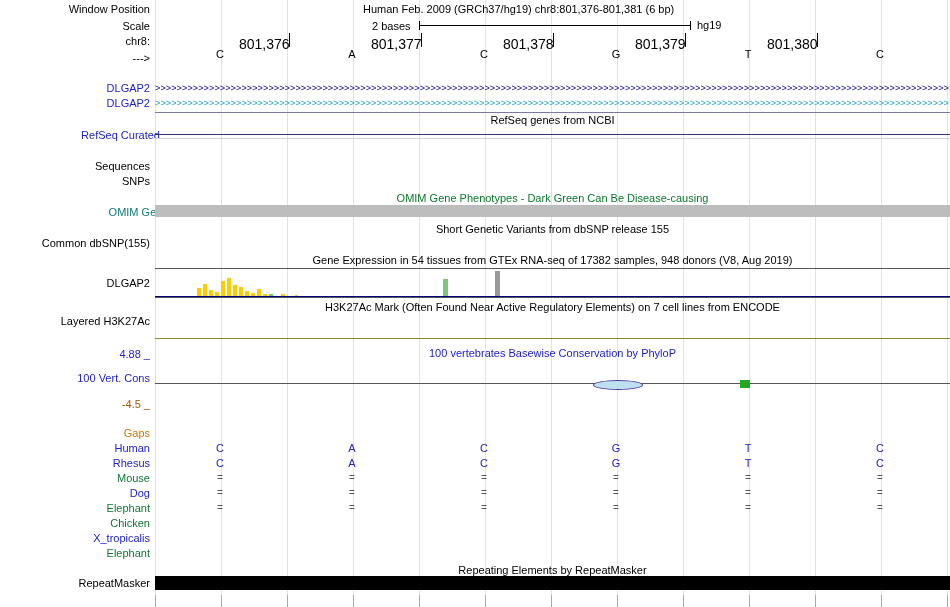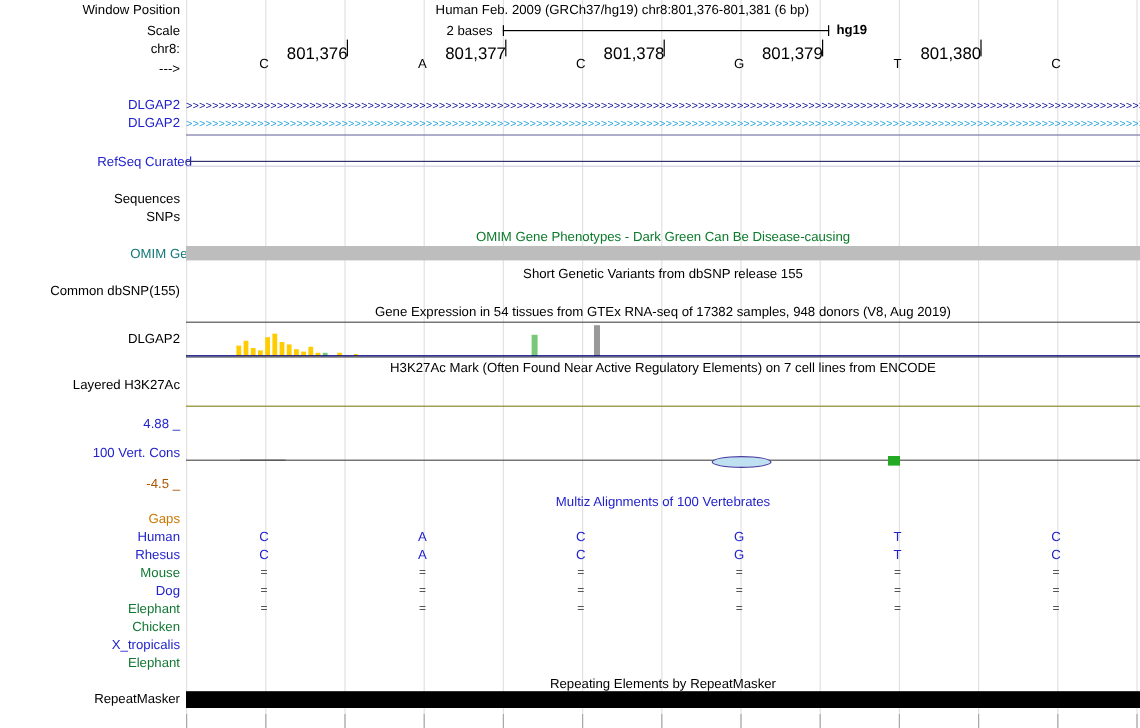--- a/index.html
+++ b/index.html
@@ -105,21 +105,21 @@
       <div style="left:660px"></div>
       <div style="left:726px"></div>
     <div style="left:792px"></div>
   </div>
 
   <div class="lbl lbl-black" style="left:0;top:3px;width:150px;">Window Position</div>
   <div class="hdr" style="left:363px;top:3px;">Human Feb. 2009 (GRCh37/hg19)   chr8:801,376-801,381 (6 bp)</div>
 
   <div class="lbl lbl-black" style="left:0;top:20px;width:150px;">Scale</div>
   <div class="hdr" style="left:372px;top:20px;">2 bases</div>
-  <div class="hdr" style="left:697px;top:19px;font-weight:bold;">hg19</div>
+  <div class="hdr" style="left:697px;top:19px;">hg19</div>
 
   <div class="scale-bar" style="left:419px;top:25px;width:272px;"></div>
   <div class="scale-end" style="left:419px;top:21px;"></div>
   <div class="scale-end" style="left:690px;top:21px;"></div>
 
   <div class="lbl lbl-black" style="left:0;top:35px;width:150px;">chr8:</div>
   <div class="lbl lbl-black" style="left:0;top:52px;width:150px;">---&gt;</div>
 
   <div class="coord" style="left:239px;top:36px;">801,376</div>
   <div class="tick" style="left:289px;top:33px;height:14px;"></div>
@@ -141,20 +141,21 @@
 
   <div class="lbl lbl-blue" style="left:0;top:82px;width:150px;">DLGAP2</div>
   <div class="genearrow ga-blue" style="top:84px;">&gt;&gt;&gt;&gt;&gt;&gt;&gt;&gt;&gt;&gt;&gt;&gt;&gt;&gt;&gt;&gt;&gt;&gt;&gt;&gt;&gt;&gt;&gt;&gt;&gt;&gt;&gt;&gt;&gt;&gt;&gt;&gt;&gt;&gt;&gt;&gt;&gt;&gt;&gt;&gt;&gt;&gt;&gt;&gt;&gt;&gt;&gt;&gt;&gt;&gt;&gt;&gt;&gt;&gt;&gt;&gt;&gt;&gt;&gt;&gt;&gt;&gt;&gt;&gt;&gt;&gt;&gt;&gt;&gt;&gt;&gt;&gt;&gt;&gt;&gt;&gt;&gt;&gt;&gt;&gt;&gt;&gt;&gt;&gt;&gt;&gt;&gt;&gt;&gt;&gt;&gt;&gt;&gt;&gt;&gt;&gt;&gt;&gt;&gt;&gt;&gt;&gt;&gt;&gt;&gt;&gt;&gt;&gt;&gt;&gt;&gt;&gt;&gt;&gt;&gt;&gt;&gt;&gt;&gt;&gt;&gt;&gt;&gt;&gt;&gt;&gt;&gt;&gt;&gt;&gt;&gt;&gt;&gt;&gt;&gt;&gt;&gt;&gt;&gt;&gt;&gt;&gt;&gt;&gt;&gt;&gt;&gt;&gt;&gt;&gt;&gt;&gt;&gt;&gt;&gt;&gt;&gt;&gt;&gt;&gt;&gt;&gt;&gt;&gt;&gt;&gt;&gt;&gt;&gt;&gt;&gt;&gt;&gt;&gt;&gt;&gt;&gt;&gt;&gt;&gt;&gt;&gt;&gt;&gt;&gt;&gt;&gt;&gt;&gt;&gt;&gt;&gt;&gt;&gt;&gt;&gt;&gt;&gt;&gt;&gt;&gt;&gt;&gt;&gt;&gt;&gt;&gt;&gt;&gt;&gt;&gt;&gt;&gt;&gt;&gt;&gt;&gt;&gt;&gt;&gt;&gt;&gt;&gt;&gt;&gt;&gt;&gt;&gt;&gt;&gt;&gt;&gt;&gt;&gt;&gt;&gt;&gt;&gt;&gt;&gt;&gt;&gt;&gt;&gt;&gt;&gt;&gt;&gt;&gt;&gt;&gt;&gt;&gt;&gt;&gt;&gt;&gt;&gt;&gt;&gt;&gt;&gt;&gt;&gt;&gt;&gt;&gt;&gt;&gt;&gt;&gt;&gt;&gt;&gt;&gt;&gt;&gt;&gt;&gt;&gt;&gt;&gt;&gt;&gt;&gt;&gt;&gt;&gt;&gt;&gt;&gt;&gt;&gt;&gt;&gt;&gt;&gt;&gt;&gt;&gt;&gt;&gt;&gt;&gt;&gt;&gt;&gt;&gt;&gt;&gt;&gt;&gt;&gt;&gt;&gt;&gt;&gt;&gt;&gt;&gt;&gt;&gt;&gt;&gt;&gt;&gt;&gt;&gt;&gt;&gt;&gt;&gt;&gt;&gt;&gt;&gt;&gt;&gt;&gt;&gt;&gt;&gt;&gt;&gt;&gt;&gt;&gt;&gt;&gt;&gt;&gt;&gt;&gt;&gt;&gt;&gt;&gt;&gt;&gt;&gt;&gt;&gt;&gt;&gt;&gt;&gt;&gt;&gt;&gt;&gt;&gt;&gt;&gt;&gt;&gt;&gt;&gt;&gt;&gt;&gt;&gt;&gt;&gt;&gt;&gt;&gt;&gt;&gt;&gt;&gt;&gt;&gt;&gt;&gt;&gt;&gt;&gt;&gt;&gt;&gt;&gt;&gt;&gt;&gt;&gt;&gt;&gt;&gt;&gt;&gt;&gt;&gt;&gt;&gt;&gt;&gt;&gt;&gt;&gt;&gt;&gt;&gt;&gt;&gt;&gt;&gt;&gt;&gt;&gt;&gt;&gt;&gt;&gt;&gt;&gt;&gt;&gt;&gt;&gt;&gt;&gt;&gt;&gt;&gt;&gt;&gt;&gt;&gt;&gt;&gt;&gt;&gt;&gt;&gt;&gt;&gt;&gt;&gt;&gt;&gt;&gt;&gt;&gt;&gt;&gt;&gt;&gt;&gt;&gt;&gt;&gt;&gt;&gt;&gt;&gt;&gt;&gt;&gt;&gt;&gt;&gt;&gt;&gt;&gt;&gt;&gt;&gt;&gt;&gt;&gt;&gt;&gt;&gt;&gt;&gt;&gt;&gt;&gt;&gt;&gt;&gt;&gt;&gt;&gt;&gt;&gt;&gt;&gt;&gt;&gt;&gt;&gt;&gt;&gt;&gt;&gt;&gt;&gt;&gt;&gt;</div>
 
   <div class="lbl lbl-blue" style="left:0;top:97px;width:150px;">DLGAP2</div>
   <div class="genearrow ga-cyan" style="top:99px;">&gt;&gt;&gt;&gt;&gt;&gt;&gt;&gt;&gt;&gt;&gt;&gt;&gt;&gt;&gt;&gt;&gt;&gt;&gt;&gt;&gt;&gt;&gt;&gt;&gt;&gt;&gt;&gt;&gt;&gt;&gt;&gt;&gt;&gt;&gt;&gt;&gt;&gt;&gt;&gt;&gt;&gt;&gt;&gt;&gt;&gt;&gt;&gt;&gt;&gt;&gt;&gt;&gt;&gt;&gt;&gt;&gt;&gt;&gt;&gt;&gt;&gt;&gt;&gt;&gt;&gt;&gt;&gt;&gt;&gt;&gt;&gt;&gt;&gt;&gt;&gt;&gt;&gt;&gt;&gt;&gt;&gt;&gt;&gt;&gt;&gt;&gt;&gt;&gt;&gt;&gt;&gt;&gt;&gt;&gt;&gt;&gt;&gt;&gt;&gt;&gt;&gt;&gt;&gt;&gt;&gt;&gt;&gt;&gt;&gt;&gt;&gt;&gt;&gt;&gt;&gt;&gt;&gt;&gt;&gt;&gt;&gt;&gt;&gt;&gt;&gt;&gt;&gt;&gt;&gt;&gt;&gt;&gt;&gt;&gt;&gt;&gt;&gt;&gt;&gt;&gt;&gt;&gt;&gt;&gt;&gt;&gt;&gt;&gt;&gt;&gt;&gt;&gt;&gt;&gt;&gt;&gt;&gt;&gt;&gt;&gt;&gt;&gt;&gt;&gt;&gt;&gt;&gt;&gt;&gt;&gt;&gt;&gt;&gt;&gt;&gt;&gt;&gt;&gt;&gt;&gt;&gt;&gt;&gt;&gt;&gt;&gt;&gt;&gt;&gt;&gt;&gt;&gt;&gt;&gt;&gt;&gt;&gt;&gt;&gt;&gt;&gt;&gt;&gt;&gt;&gt;&gt;&gt;&gt;&gt;&gt;&gt;&gt;&gt;&gt;&gt;&gt;&gt;&gt;&gt;&gt;&gt;&gt;&gt;&gt;&gt;&gt;&gt;&gt;&gt;&gt;&gt;&gt;&gt;&gt;&gt;&gt;&gt;&gt;&gt;&gt;&gt;&gt;&gt;&gt;&gt;&gt;&gt;&gt;&gt;&gt;&gt;&gt;&gt;&gt;&gt;&gt;&gt;&gt;&gt;&gt;&gt;&gt;&gt;&gt;&gt;&gt;&gt;&gt;&gt;&gt;&gt;&gt;&gt;&gt;&gt;&gt;&gt;&gt;&gt;&gt;&gt;&gt;&gt;&gt;&gt;&gt;&gt;&gt;&gt;&gt;&gt;&gt;&gt;&gt;&gt;&gt;&gt;&gt;&gt;&gt;&gt;&gt;&gt;&gt;&gt;&gt;&gt;&gt;&gt;&gt;&gt;&gt;&gt;&gt;&gt;&gt;&gt;&gt;&gt;&gt;&gt;&gt;&gt;&gt;&gt;&gt;&gt;&gt;&gt;&gt;&gt;&gt;&gt;&gt;&gt;&gt;&gt;&gt;&gt;&gt;&gt;&gt;&gt;&gt;&gt;&gt;&gt;&gt;&gt;&gt;&gt;&gt;&gt;&gt;&gt;&gt;&gt;&gt;&gt;&gt;&gt;&gt;&gt;&gt;&gt;&gt;&gt;&gt;&gt;&gt;&gt;&gt;&gt;&gt;&gt;&gt;&gt;&gt;&gt;&gt;&gt;&gt;&gt;&gt;&gt;&gt;&gt;&gt;&gt;&gt;&gt;&gt;&gt;&gt;&gt;&gt;&gt;&gt;&gt;&gt;&gt;&gt;&gt;&gt;&gt;&gt;&gt;&gt;&gt;&gt;&gt;&gt;&gt;&gt;&gt;&gt;&gt;&gt;&gt;&gt;&gt;&gt;&gt;&gt;&gt;&gt;&gt;&gt;&gt;&gt;&gt;&gt;&gt;&gt;&gt;&gt;&gt;&gt;&gt;&gt;&gt;&gt;&gt;&gt;&gt;&gt;&gt;&gt;&gt;&gt;&gt;&gt;&gt;&gt;&gt;&gt;&gt;&gt;&gt;&gt;&gt;&gt;&gt;&gt;&gt;&gt;&gt;&gt;&gt;&gt;&gt;&gt;&gt;&gt;&gt;&gt;&gt;&gt;&gt;&gt;&gt;&gt;&gt;&gt;&gt;&gt;&gt;&gt;&gt;&gt;&gt;&gt;&gt;&gt;&gt;&gt;&gt;&gt;&gt;&gt;&gt;&gt;&gt;&gt;&gt;&gt;&gt;&gt;&gt;&gt;&gt;&gt;&gt;&gt;&gt;&gt;&gt;&gt;&gt;</div>
 
   <div class="hline" style="left:155px;top:112px;width:795px;"></div>
 
   <div class="lbl lbl-blue" style="left:0;top:129px;width:160px;">RefSeq Curated</div>
+  <div class="center-text black-t" style="left:155px;top:114px;">RefSeq genes from NCBI</div>
   <div class="hline-dark" style="left:155px;top:134px;width:795px;"></div>
   <div class="hline" style="left:155px;top:138px;width:795px;background:#cfcfe0;"></div>
 
   <div class="lbl lbl-black" style="left:0;top:160px;width:150px;">Sequences</div>
   <div class="lbl lbl-black" style="left:0;top:175px;width:150px;">SNPs</div>
 
   <div class="center-text green-t" style="left:155px;top:192px;">OMIM Gene Phenotypes - Dark Green Can Be Disease-causing</div>
   <div class="lbl lbl-teal" style="left:0;top:206px;width:150px;padding-left:24px;">OMIM Genes</div>
   <div class="omim-bar" style="top:205px;"></div>
 
@@ -181,31 +182,31 @@
     <div class="bar" style="left:140px;width:3px;height:2px;"></div>
     <div class="bar-g" style="left:288px;width:5px;height:18px;"></div>
     <div class="bar-gray" style="left:340px;width:5px;height:26px;"></div>
     <div class="gtex-base" style="bottom:0;"></div>
   </div>
 
   <div class="center-text black-t" style="left:155px;top:301px;">H3K27Ac Mark (Often Found Near Active Regulatory Elements) on 7 cell lines from ENCODE</div>
   <div class="lbl lbl-black" style="left:0;top:315px;width:150px;">Layered H3K27Ac</div>
   <div class="hline" style="left:155px;top:338px;width:795px;background:#8a8a2a;"></div>
 
+  <div class="center-text blue-t" style="left:155px;top:347px;">100 vertebrates Basewise Conservation by PhyloP</div>
   <div class="lbl lbl-blue" style="left:0;top:348px;width:150px;">4.88 _</div>
   <div class="lbl lbl-blue" style="left:0;top:372px;width:150px;">100 Vert. Cons</div>
   <div class="lbl lbl-brown" style="left:0;top:398px;width:150px;">-4.5 _</div>
   <div class="cons-box" style="top:355px;height:55px;">
     <div class="cons-line" style="top:28px;"></div>
     <div style="position:absolute;left:45px;top:28px;width:38px;height:1px;background:#555;"></div>
     <div style="position:absolute;left:438px;top:25px;width:48px;height:8px;border:1px solid #4a3aa0;border-radius:50%;background:#bfe0f0;"></div>
     <div style="position:absolute;left:585px;top:25px;width:10px;height:8px;background:#22aa22;"></div>
   </div>
 
-  <div class="center-text blue-t" style="left:155px;top:413px;">Multiz Alignments of 100 Vertebrates</div>
   <div class="lbl lbl-orange" style="left:0;top:427px;width:150px;">Gaps</div>
 
   <div class="lbl lbl-blue" style="left:0;top:442px;width:150px;">Human</div>
   <div class="lbl lbl-blue" style="left:0;top:457px;width:150px;">Rhesus</div>
   <div class="lbl lbl-green" style="left:0;top:472px;width:150px;">Mouse</div>
   <div class="lbl lbl-blue" style="left:0;top:487px;width:150px;">Dog</div>
   <div class="lbl lbl-green" style="left:0;top:502px;width:150px;">Elephant</div>
   <div class="lbl lbl-green" style="left:0;top:517px;width:150px;">Chicken</div>
   <div class="lbl lbl-blue" style="left:0;top:532px;width:150px;">X_tropicalis</div>
   <div class="lbl lbl-green" style="left:0;top:547px;width:150px;">Elephant</div>

